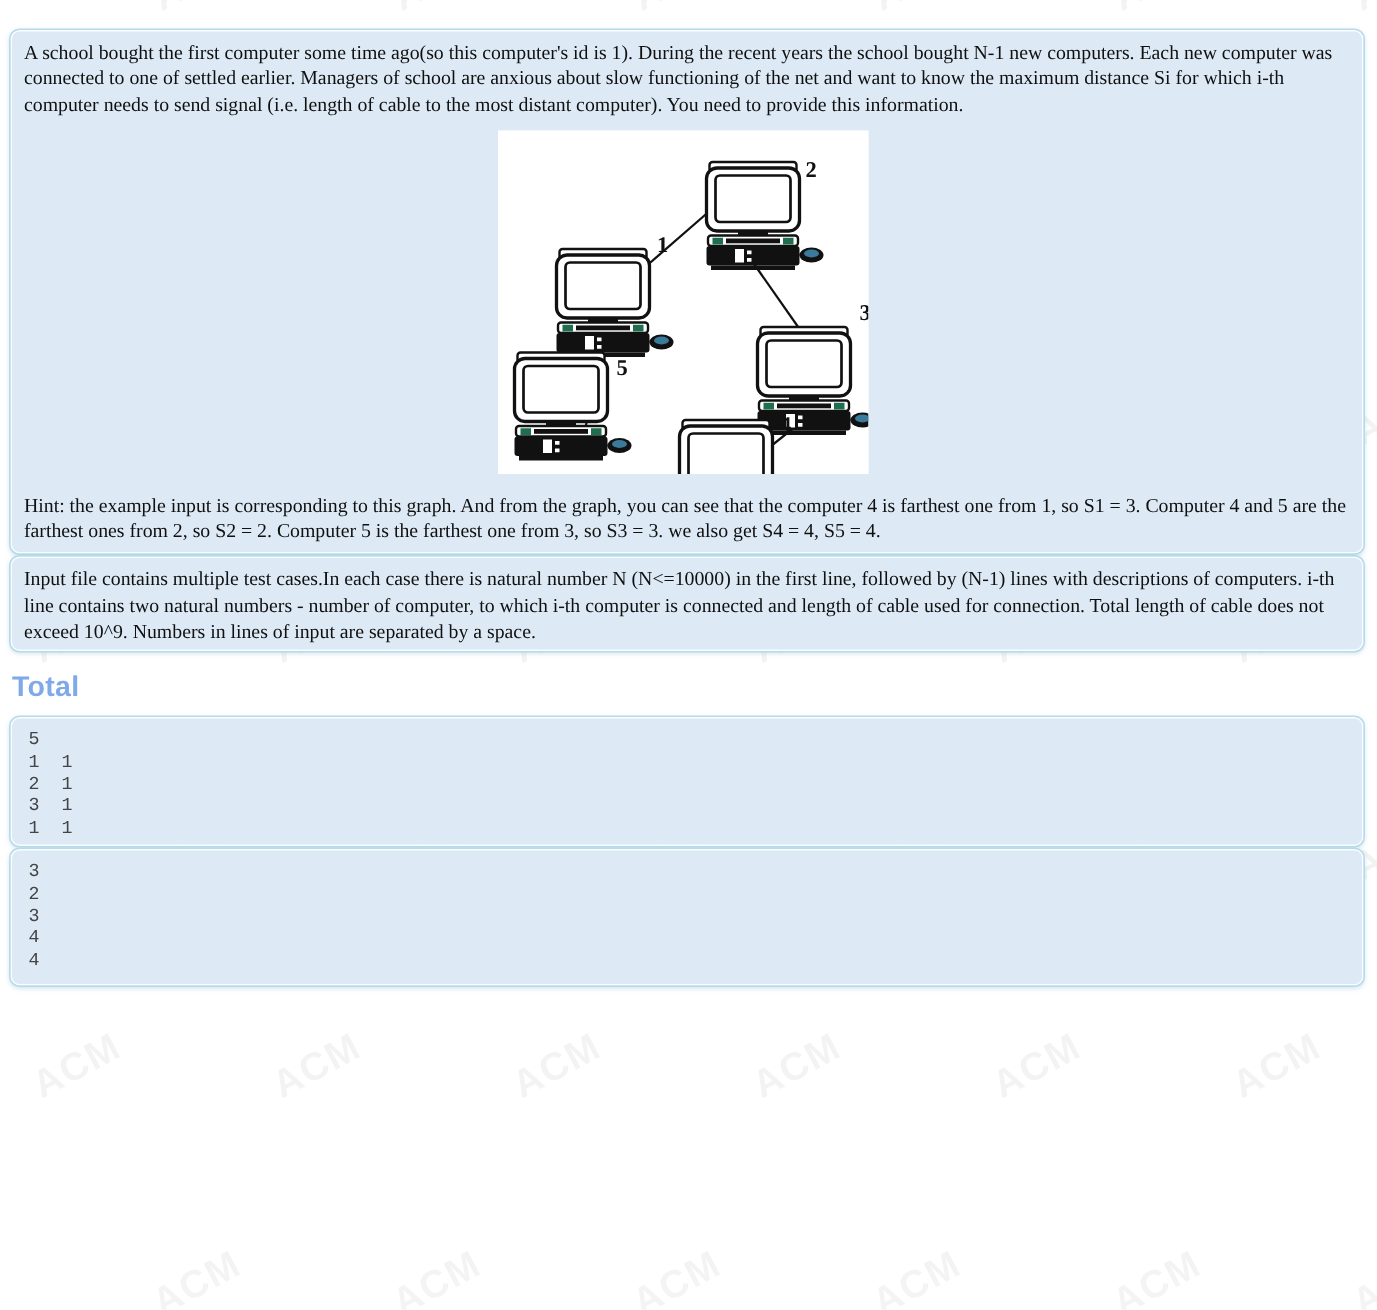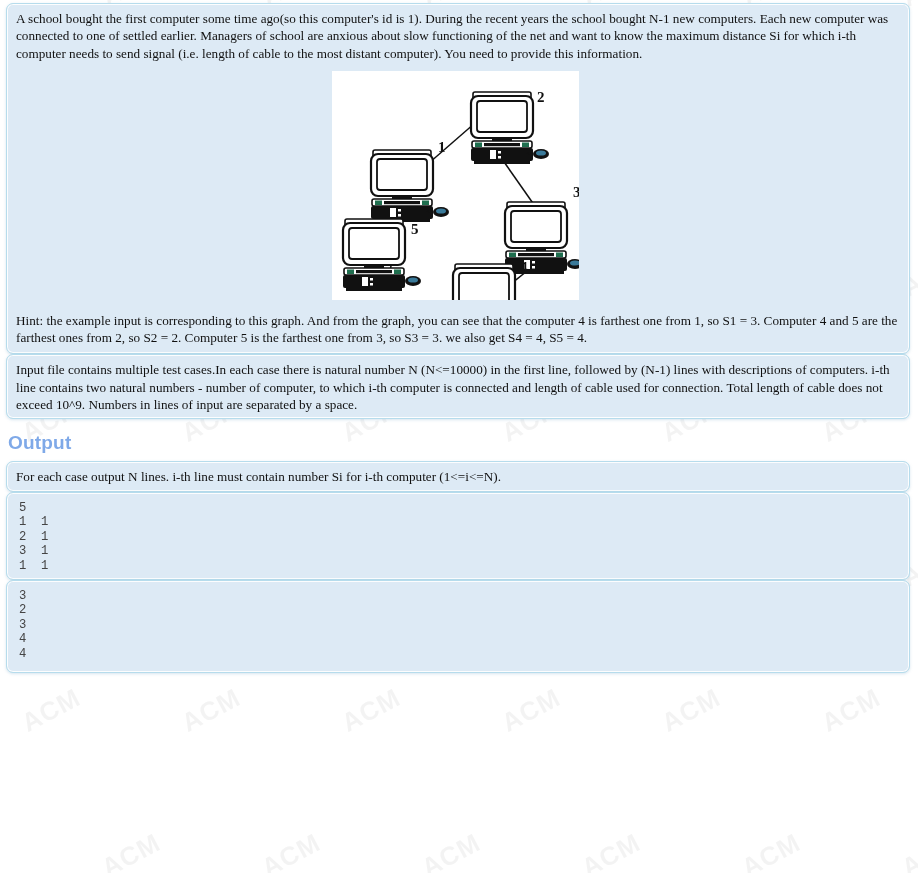--- a/index.html
+++ b/index.html
@@ -147,21 +147,21 @@
     <span class="wm" style="left: 100px; top: 840px;">ACM</span>
     <span class="wm" style="left: 260px; top: 840px;">ACM</span>
     <span class="wm" style="left: 420px; top: 840px;">ACM</span>
     <span class="wm" style="left: 580px; top: 840px;">ACM</span>
     <span class="wm" style="left: 740px; top: 840px;">ACM</span>
     <span class="wm" style="left: 900px; top: 840px;">ACM</span>
   </div>
 
 <div id="page">
 
-  <div class="panel desc-panel" style="margin-top:3px;">
+  <div class="panel desc-panel" style="margin-top:19px;">
     <div class="ptext">A school bought the first computer some time ago(so this computer's id is 1). During the recent years the school bought N-1 new computers. Each new computer was connected to one of settled earlier. Managers of school are anxious about slow functioning of the net and want to know the maximum distance Si for which i-th computer needs to send signal (i.e. length of cable to the most distant computer). You need to provide this information.</div>
 
     <div class="figure-wrap">
       <div class="figure-box">
         <svg width="247" height="229" viewBox="0 0 247 229" xmlns="http://www.w3.org/2000/svg">
           <defs>
             <g id="pc">
 
               <rect x="3" y="1" width="58" height="7" rx="2" fill="#ffffff" stroke="#111111" stroke-width="1.6"></rect>
               <rect x="1" y="5" width="62" height="42" rx="7" fill="#ffffff" stroke="#111111" stroke-width="2.2"></rect>
@@ -213,24 +213,21 @@
       </div>
     </div>
 
     <div class="ptext hint-text">Hint: the example input is corresponding to this graph. And from the graph, you can see that the computer 4 is farthest one from 1, so S1 = 3. Computer 4 and 5 are the farthest ones from 2, so S2 = 2. Computer 5 is the farthest one from 3, so S3 = 3. we also get S4 = 4, S5 = 4.</div>
   </div>
 
   <div class="panel">
     <div class="ptext">Input file contains multiple test cases.In each case there is natural number N (N&lt;=10000) in the first line, followed by (N-1) lines with descriptions of computers. i-th line contains two natural numbers - number of computer, to which i-th computer is connected and length of cable used for connection. Total length of cable does not exceed 10^9. Numbers in lines of input are separated by a space.</div>
   </div>
 
-  <h2 class="section-heading">Output</h2>
-  <div class="panel">
-    <div class="ptext">For each case output N lines. i-th line must contain number Si for i-th computer (1&lt;=i&lt;=N).</div>
-  </div>
+  <h2 class="section-heading">Total</h2>
 
   <div class="panel" style="height:88px;">
     <div class="codeblock">5
 1  1
 2  1
 3  1
 1  1</div>
   </div>
 
   <div class="panel" style="height:93px;">

